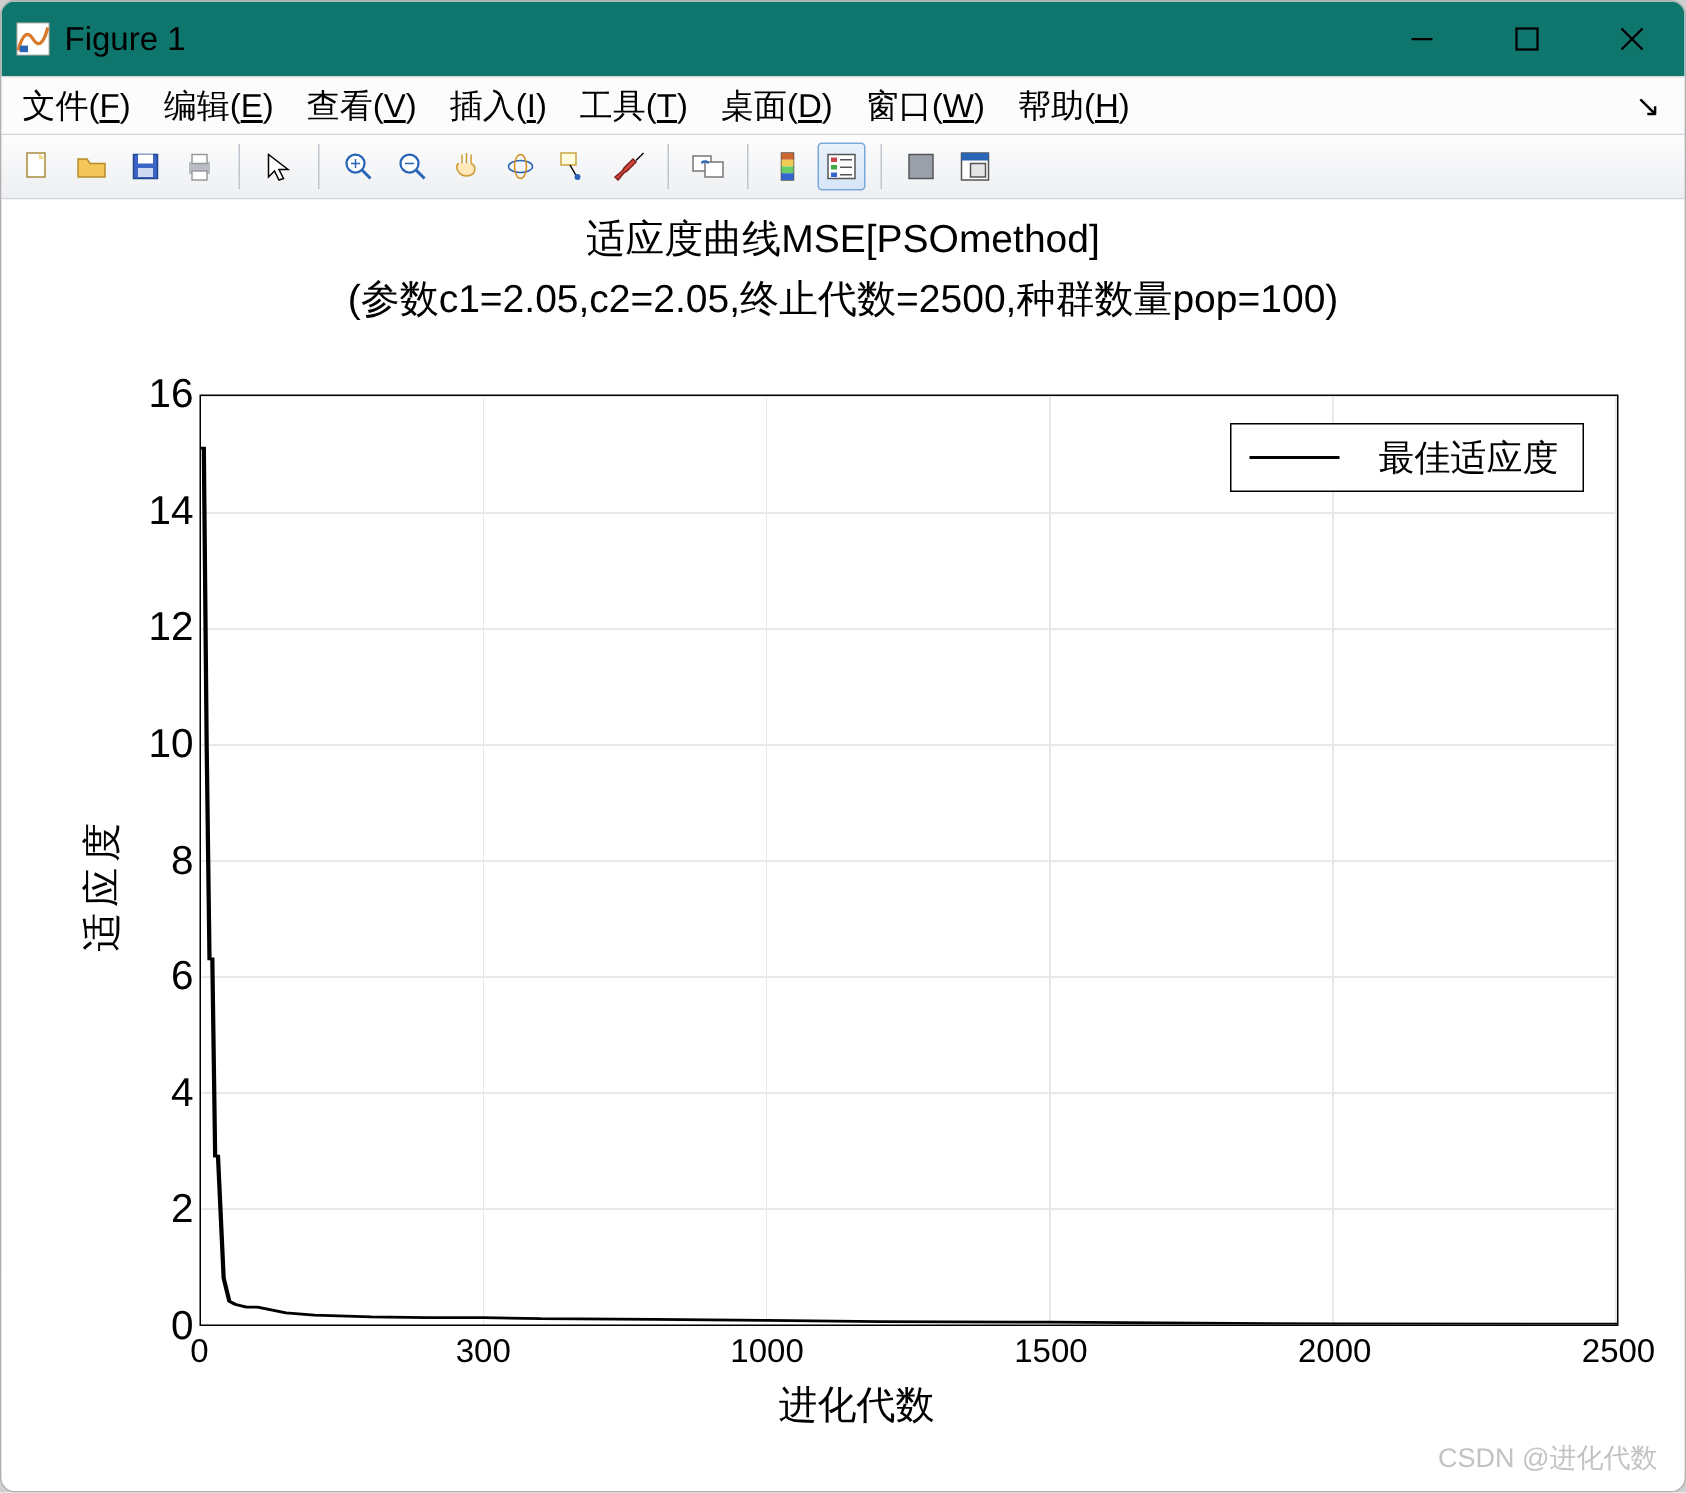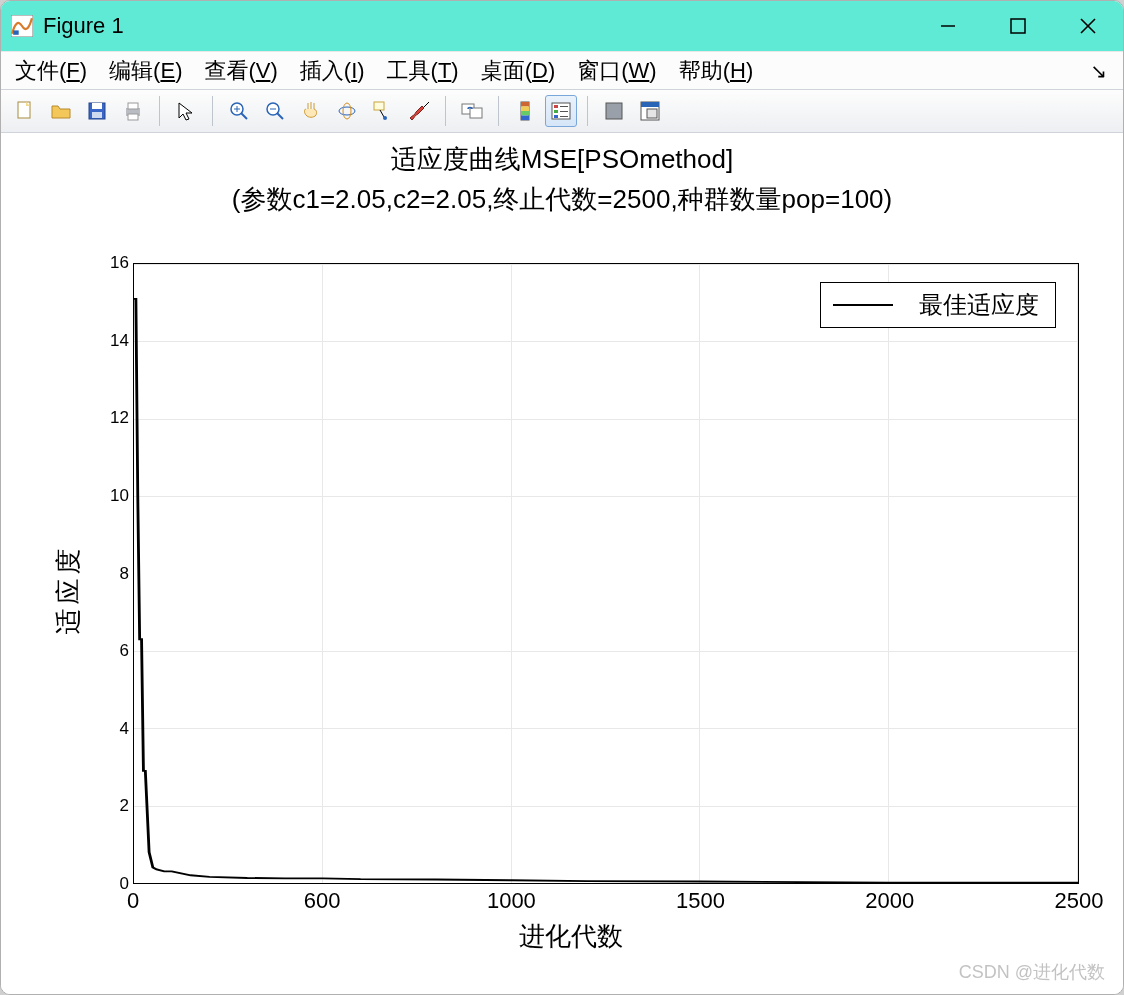--- a/index.html
+++ b/index.html
@@ -14,21 +14,21 @@
     height: 995px;
     background: #ffffff;
     border: 1px solid #b0b0b0;
     border-radius: 10px;
     overflow: hidden;
     display: flex;
     flex-direction: column;
   }
   .titlebar {
     height: 50px;
-    background: #5eead4;
+    background: #0f766e;
     display: flex;
     align-items: center;
     padding: 0 0 0 10px;
   }
   .titlebar .icon {
     width: 22px;
     height: 22px;
     margin-right: 10px;
     display: inline-block;
   }
@@ -141,21 +141,21 @@
     top: 0;
     bottom: 38px;
     border: 1px solid #000;
     background:
       repeating-linear-gradient(to right, transparent, transparent calc(20% - 1px), #e8e8e8 calc(20% - 1px), #e8e8e8 20%),
       repeating-linear-gradient(to top, transparent, transparent calc(12.5% - 1px), #e8e8e8 calc(12.5% - 1px), #e8e8e8 12.5%);
   }
   .ytick {
     position: absolute;
     right: calc(100% - 88px);
-    font-size: 17px;
+    font-size: 27px;
     text-align: right;
     transform: translateY(-50%);
   }
   .xtick {
     position: absolute;
     top: calc(100% - 34px);
     font-size: 22px;
     transform: translateX(-50%);
   }
   .ylabel {
@@ -370,21 +370,21 @@
     <div class="ytick" style="top: 621px;">0</div>
         <div class="ytick" style="top: 543.375px;">2</div>
         <div class="ytick" style="top: 465.75px;">4</div>
         <div class="ytick" style="top: 388.125px;">6</div>
         <div class="ytick" style="top: 310.5px;">8</div>
         <div class="ytick" style="top: 232.875px;">10</div>
         <div class="ytick" style="top: 155.25px;">12</div>
         <div class="ytick" style="top: 77.625px;">14</div>
         <div class="ytick" style="top: 0px;">16</div>
         <div class="xtick" style="left: 92px;">0</div>
-        <div class="xtick" style="left: 281.2px;">600</div>
+        <div class="xtick" style="left: 281.2px;">300</div>
         <div class="xtick" style="left: 470.4px;">1000</div>
         <div class="xtick" style="left: 659.6px;">1500</div>
         <div class="xtick" style="left: 848.8px;">2000</div>
         <div class="xtick" style="left: 1038px;">2500</div>
       </div>
 
     <div class="watermark">CSDN @进化代数</div>
   </div>
 
 </div>

